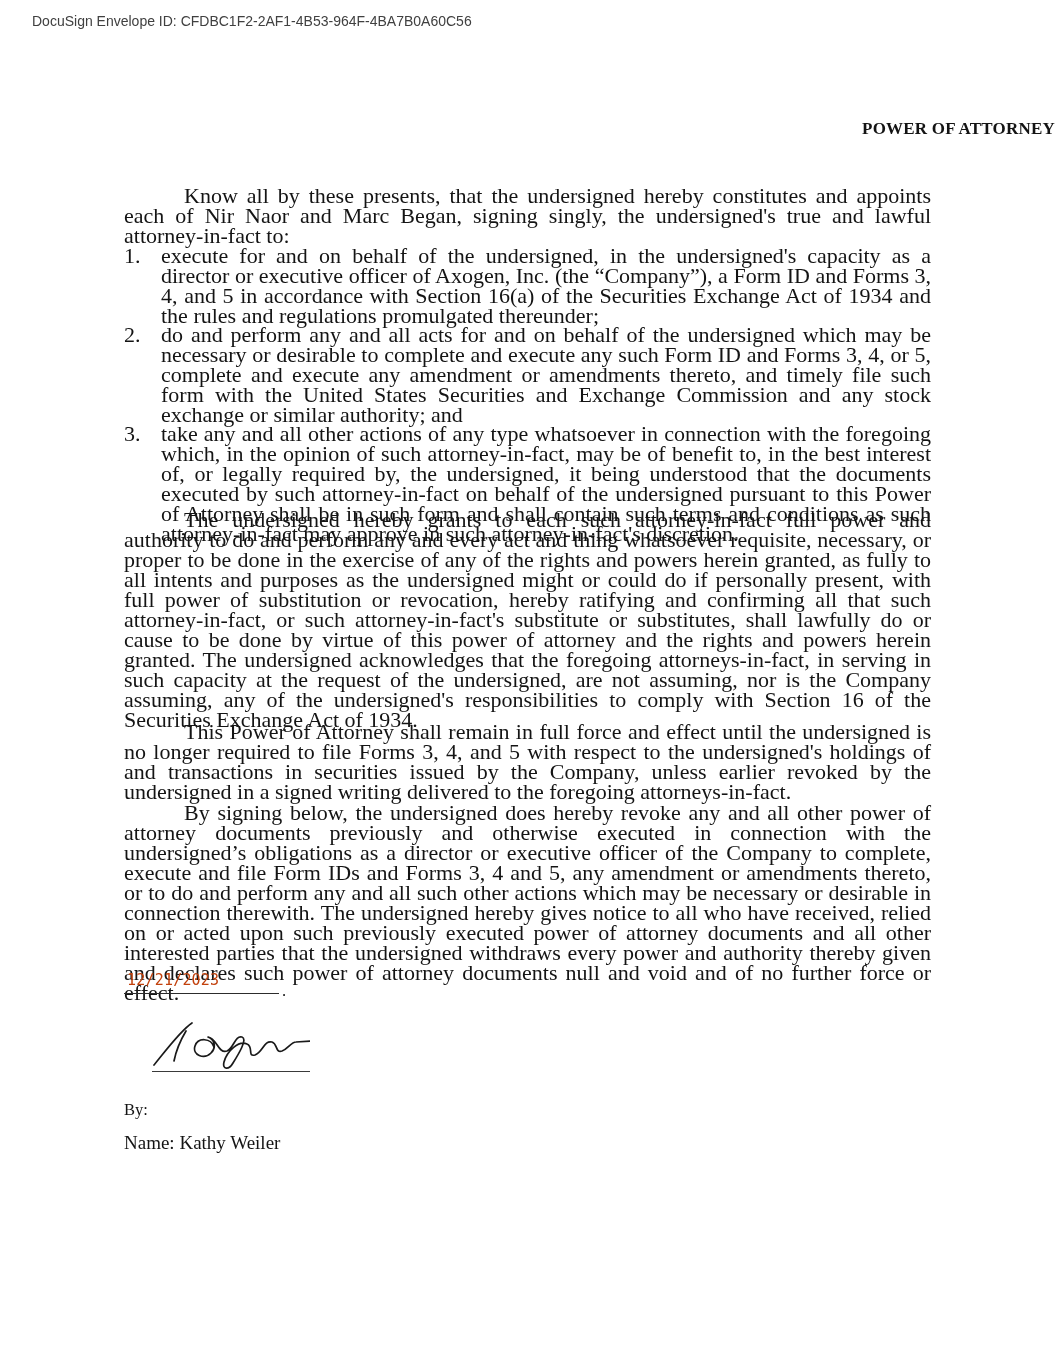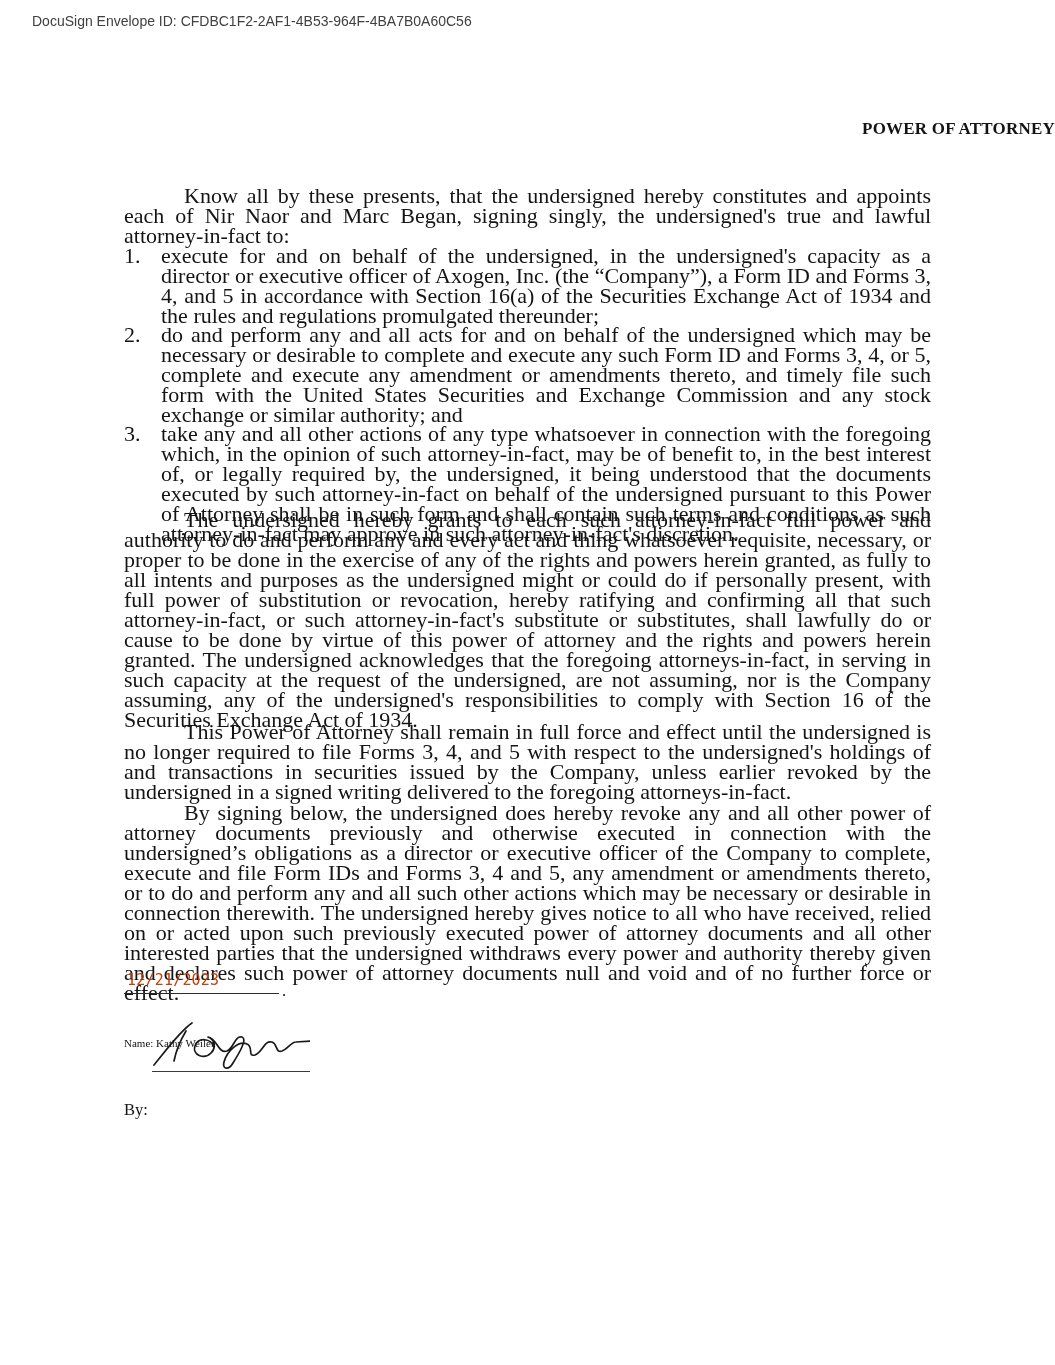--- a/index.html
+++ b/index.html
@@ -99,22 +99,22 @@
     position: absolute;
     left: 152px;
     top: 1055px;
     width: 158px;
     height: 16px;
     border-bottom: 1.9px solid #3a3a3a;
   }
   .name-line {
     position: absolute;
     left: 124px;
-    top: 1037px;
-    font-size: 11px;
+    top: 1132px;
+    font-size: 19px;
     white-space: nowrap;
     text-align: center;
   }
 </style>
 </head>
 <body>
 
 <div class="page">
 
   <div class="docusign-header">DocuSign Envelope ID: CFDBC1F2-2AF1-4B53-964F-4BA7B0A60C56</div>

